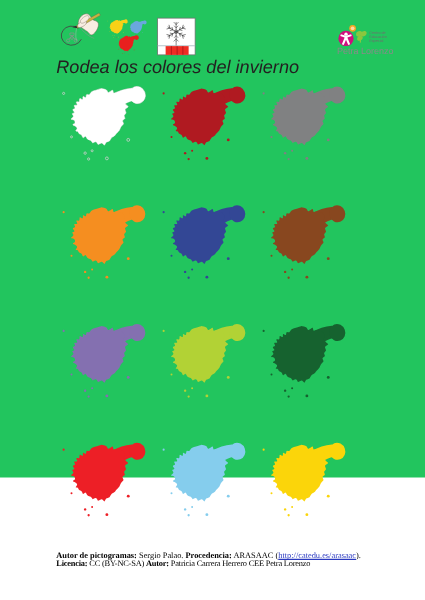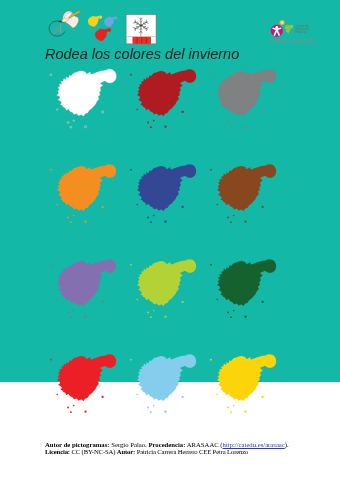--- a/index.html
+++ b/index.html
@@ -1,19 +1,19 @@
 <!DOCTYPE html>
 <html><head>
 <meta charset="utf-8">
 <title>Rodea los colores del invierno</title>
 <style>
   html,body{margin:0;padding:0;}
   body{width:340px;height:480px;background:#fff;overflow:hidden;
        font-family:"Liberation Serif",serif;}
-  #page{position:relative;width:340px;height:382px;background:#14b8a6;}
+  #page{position:relative;width:340px;height:382px;background:#22c55e;}
 
   
   #header{position:absolute;left:0;top:0;width:340px;height:48px;}
   .picto{position:absolute;display:block;}
   #picto-rodea{left:44px;top:4px;}
   #picto-colores{left:84px;top:12px;}
   #picto-invierno{left:122px;top:8px;}
   #logo{position:absolute;left:266px;top:14px;}
 
   

